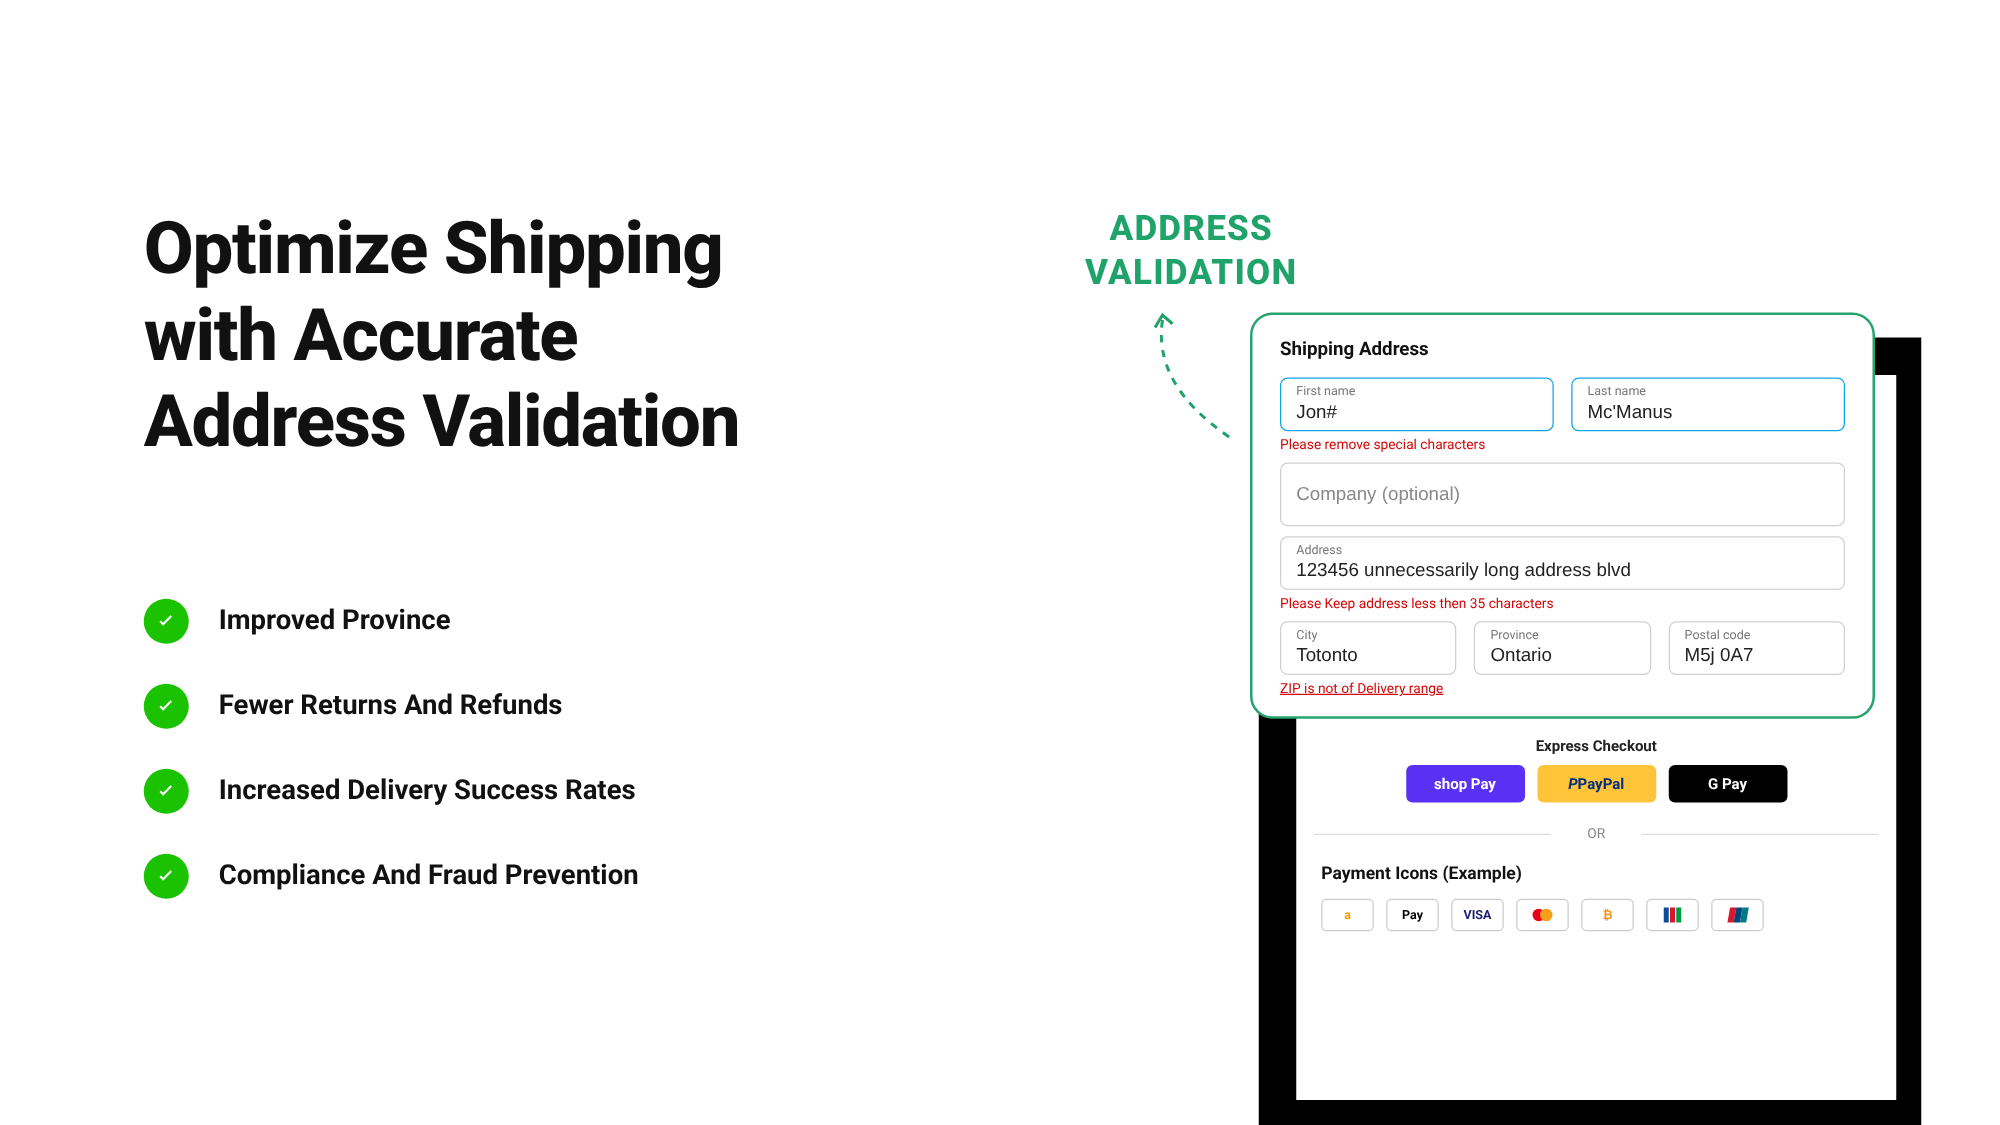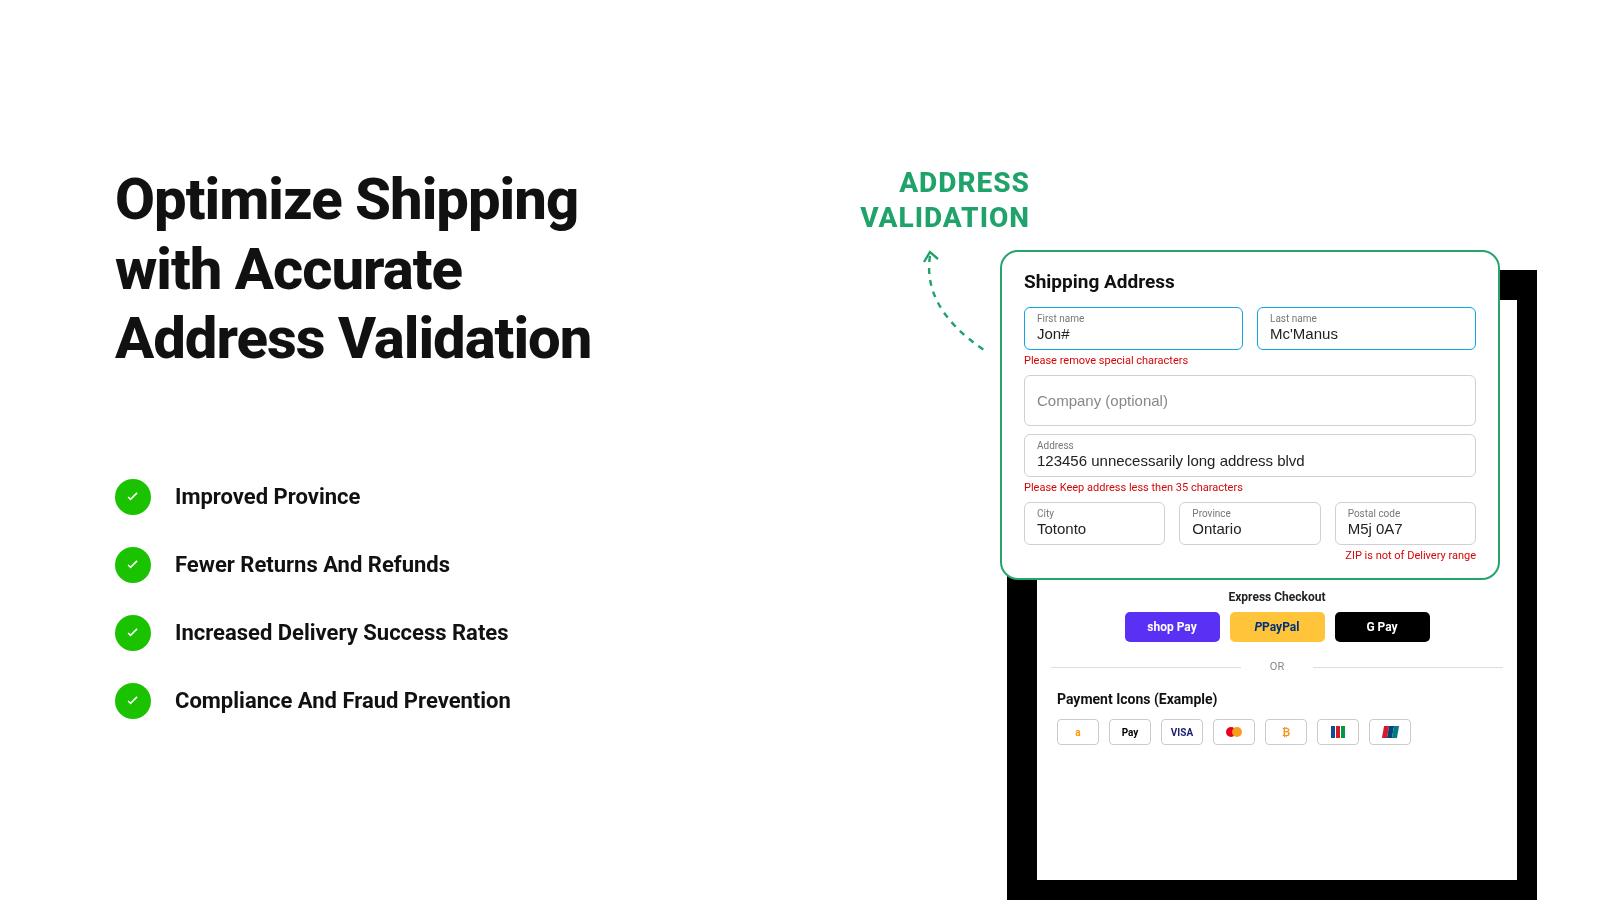--- a/index.html
+++ b/index.html
@@ -44,28 +44,28 @@
   }
   .check-circle svg { width: 20px; height: 20px; fill: #fff; }
   .benefit-text {
     font-size: 22px;
     font-weight: 700;
     color: #111;
     margin-left: 24px;
   }
   .callout-label {
     position: absolute;
-    left: 830px;
+    left: 853px;
     top: 165px;
     font-size: 28px;
     font-weight: 800;
     color: #1fa36a;
     letter-spacing: 1px;
     line-height: 1.25;
-    text-align: right;
+    text-align: center;
     width: 200px;
   }
   .arrow-svg {
     position: absolute;
     left: 920px;
     top: 248px;
     width: 80px;
     height: 110px;
   }
   .tablet-frame {
@@ -150,21 +150,21 @@
     left: 1000px;
     top: 250px;
     width: 500px;
     background: #fff;
     border: 2px solid #27a36c;
     border-radius: 18px;
     padding: 18px 22px 14px 22px;
     z-index: 10;
   }
   .card-title {
-    font-size: 19px;
+    font-size: 15px;
     font-weight: 700;
     color: #111;
     margin-bottom: 14px;
   }
   .row { display: flex; gap: 14px; }
   .field {
     border: 1px solid #0ea5e9;
     border-radius: 6px;
     padding: 5px 12px 6px 12px;
     background: #fff;
@@ -199,21 +199,21 @@
     margin-top: 6px;
     background: #fff;
     outline: none;
   }
   .err {
     color: #d30707;
     font-size: 11px;
     margin-top: 4px;
     margin-bottom: 2px;
   }
-  .err-right { text-align: right; }
+  .err-right { text-align: left; text-decoration: underline; }
   .addr-block { margin-top: 8px; }
   .cpp-row { margin-top: 8px; }
 </style>
 </head>
 <body>
 
 <div class="left-col">
   <h1 class="hero-title">Optimize Shipping with Accurate Address Validation</h1>
 
   <div class="benefits">

